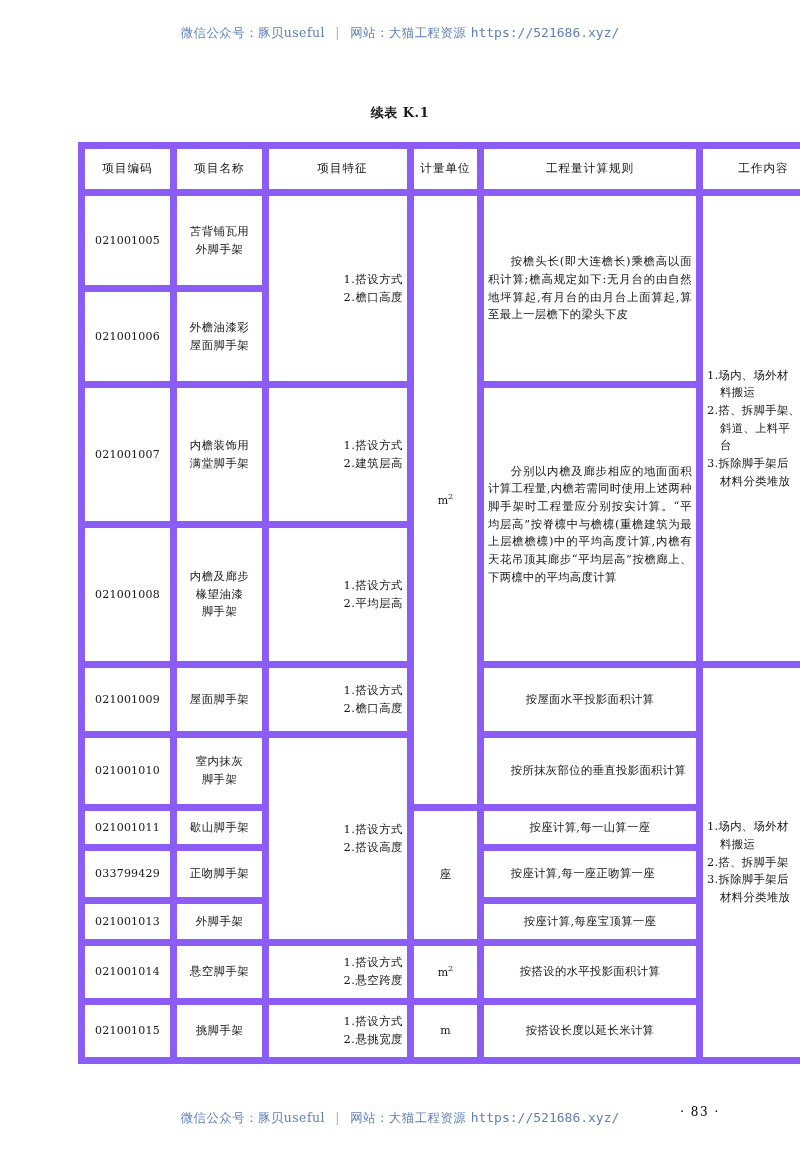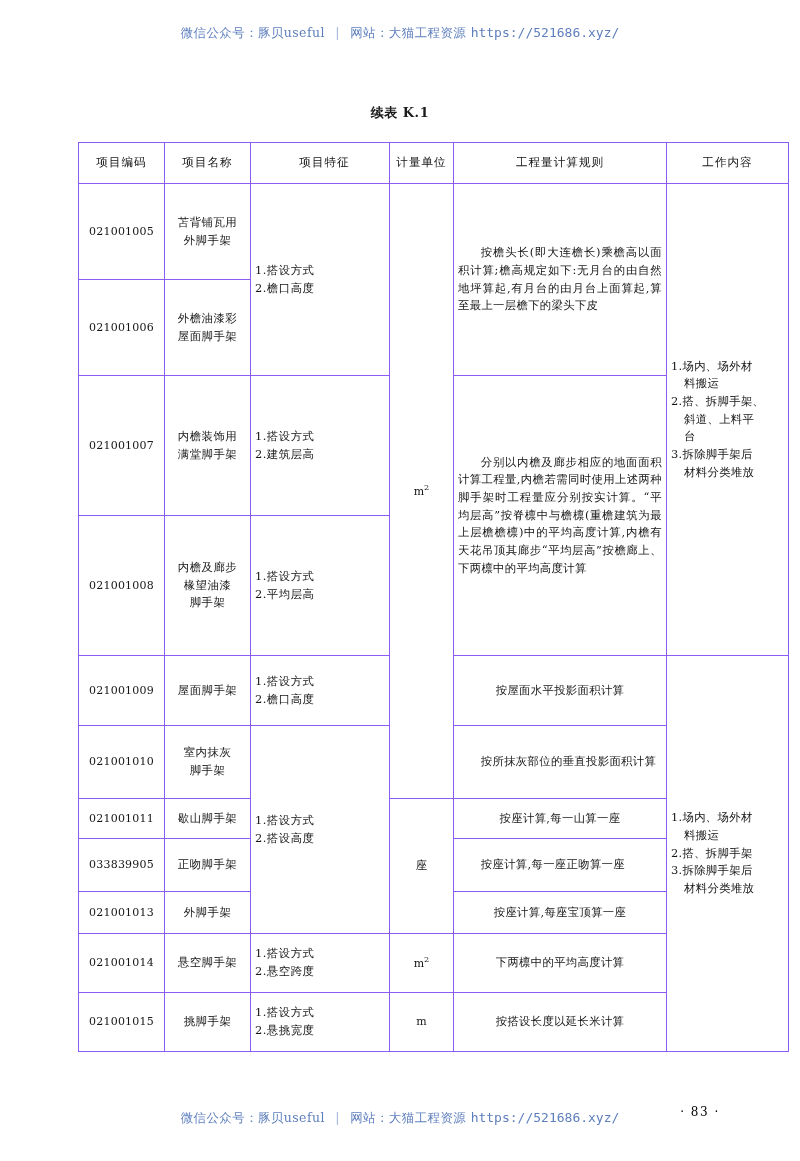--- a/index.html
+++ b/index.html
@@ -71,35 +71,35 @@
     position: absolute;
     left: 78px;
     top: 142px;
     width: 647px;
     border-collapse: collapse;
     table-layout: fixed;
     font-size: 11.4px;
     color: #161616;
   }
   #spec-table td, #spec-table th {
-    border: 1px solid #8b5cf6;
+    border: 7px solid #8b5cf6;
     padding: 3px 4px;
     vertical-align: middle;
     font-weight: normal;
     line-height: 1.55;
   }
   #spec-table thead th {
     text-align: center;
     height: 34px;
     font-size: 11.6px;
     letter-spacing: 1px;
   }
   .c-code   { width: 77px;  text-align: center; font-family: "DejaVu Serif","Liberation Serif",serif; font-size: 11px; letter-spacing: 0.2px;}
   .c-name   { width: 77px;  text-align: center; letter-spacing: 0.5px;}
-  .c-feat   { width: 121px; text-align: left; padding-left: 10px; letter-spacing: 0.5px;}
+  .c-feat   { width: 121px; text-align: right; padding-left: 10px; letter-spacing: 0.5px;}
   .c-unit   { width: 55px;  text-align: center; }
   .c-rule   { width: 204px; text-align: justify; text-align-last: left; padding: 6px 10px; letter-spacing: 0.3px;}
   .c-work   { width: 113px; text-align: left; padding: 6px 5px 6px 7px; letter-spacing: 0.3px;}
 
   .rule-indent { text-indent: 2em; }
   .rule-center { text-align: center; text-align-last: center; text-indent: 0; }
 
   .name-lines, .feat-lines, .work-lines, .rule-lines { margin: 0; }
   .feat-lines div, .work-lines div { white-space: nowrap; }
   .work-lines div.cont { padding-left: 1.15em; }
@@ -257,21 +257,21 @@
           <div>歇山脚手架</div>
         </div>
       </td>
       <td class="c-unit" rowspan="3">
         <span>座</span>
       </td>
       <td class="c-rule rule-center">按座计算,每一山算一座</td>
     </tr>
 
     <tr style="height:53px">
-      <td class="c-code">033839905</td>
+      <td class="c-code">033799429</td>
       <td class="c-name">
         <div class="name-lines">
           <div>正吻脚手架</div>
         </div>
       </td>
       <td class="c-rule rule-indent">按座计算,每一座正吻算一座</td>
     </tr>
 
     <tr style="height:42px">
       <td class="c-code">021001013</td>
@@ -292,21 +292,21 @@
       </td>
       <td class="c-feat">
         <div class="feat-lines">
           <div>1.搭设方式</div>
           <div>2.悬空跨度</div>
         </div>
       </td>
       <td class="c-unit">
         <span class="unit-m">m</span><span class="sup">2</span>
       </td>
-      <td class="c-rule rule-center">下两檩中的平均高度计算</td>
+      <td class="c-rule rule-center">按搭设的水平投影面积计算</td>
     </tr>
 
     <tr style="height:59px">
       <td class="c-code">021001015</td>
       <td class="c-name">
         <div class="name-lines">
           <div>挑脚手架</div>
         </div>
       </td>
       <td class="c-feat">

